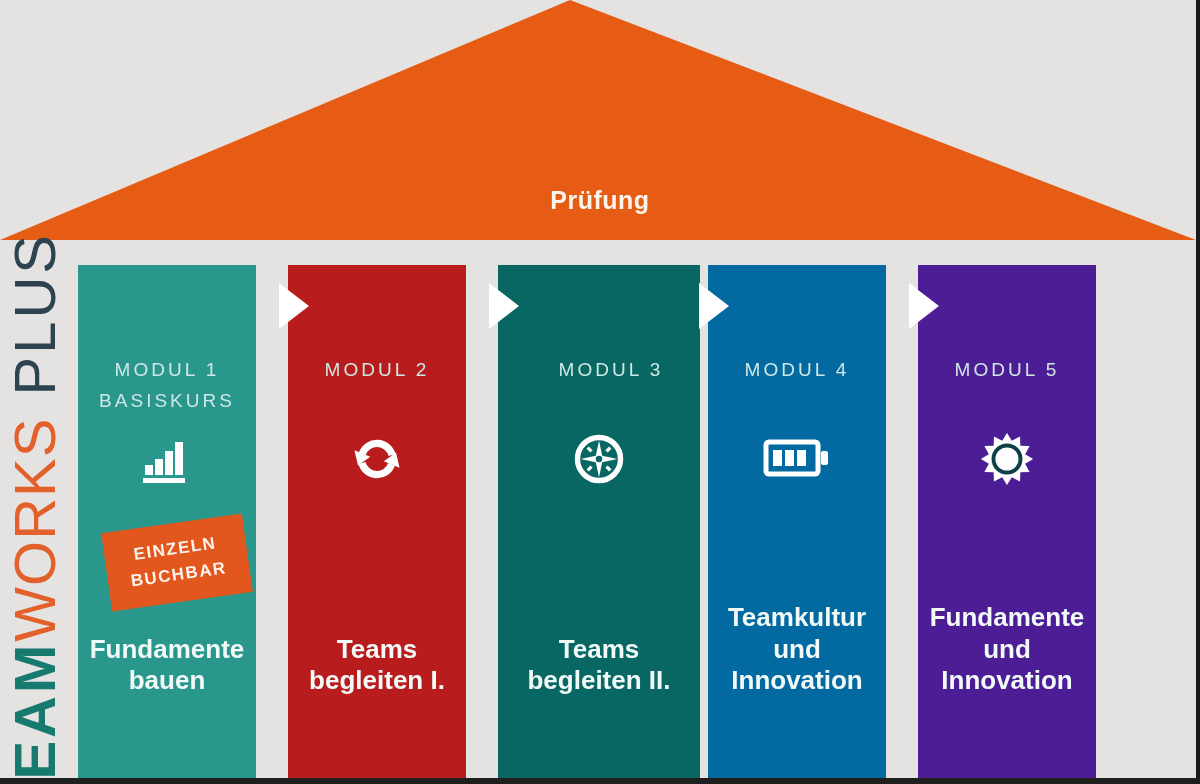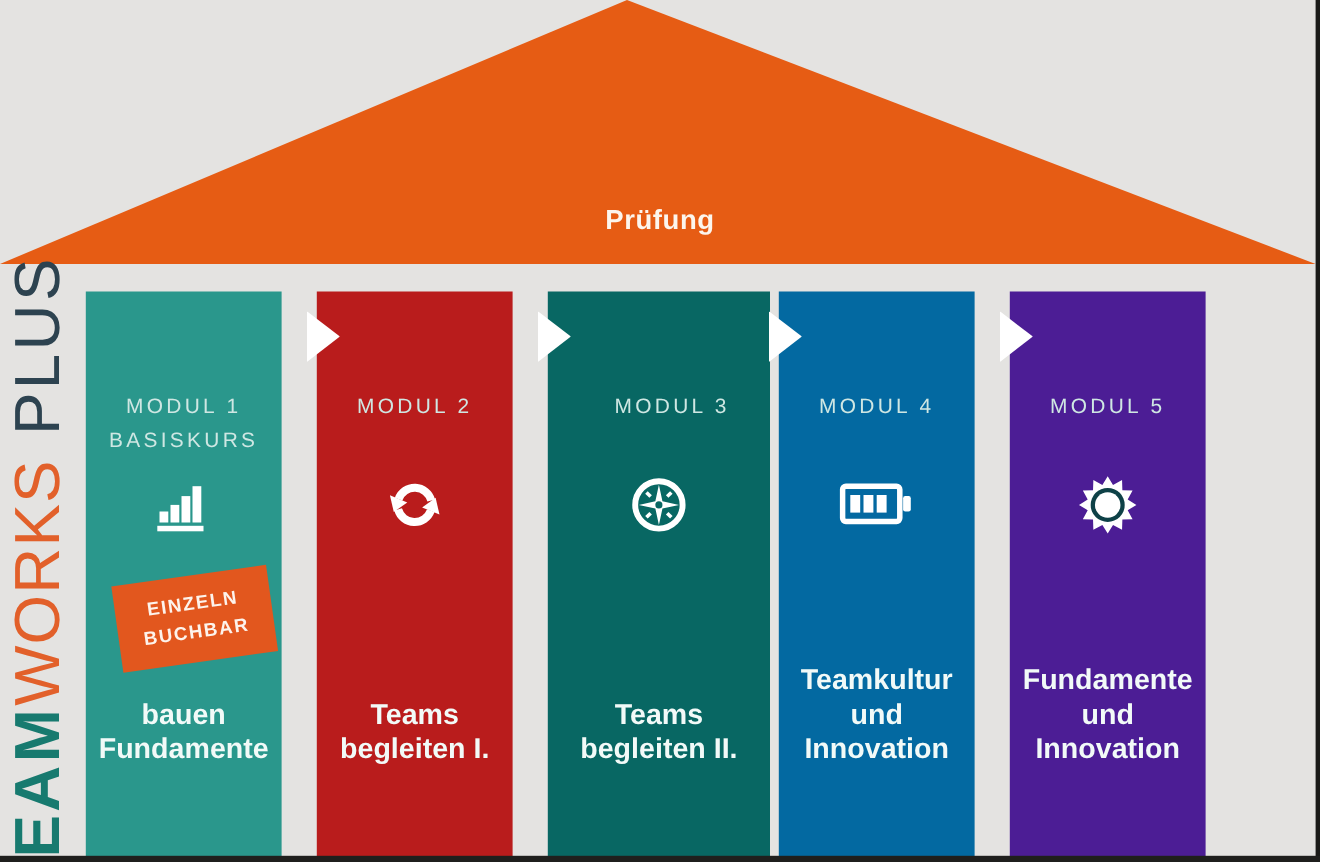--- a/index.html
+++ b/index.html
@@ -89,22 +89,22 @@
             <rect x="24" y="18" width="8" height="24" fill="#fff"></rect>
             <rect x="34" y="9" width="8" height="33" fill="#fff"></rect>
             <rect x="2" y="45" width="42" height="5" fill="#fff"></rect>
           </svg>
         </div>
     <div class="badge" style="background: rgb(226, 87, 30);">
           <span>EINZELN</span>
           <span>BUCHBAR</span>
         </div>
     <div class="col-label">
+          <span>Fundamente</span>
           <span>bauen</span>
-          <span>Fundamente</span>
         </div>
   </div>
 
   <div class="column" style="left: 288px; background: #b91c1c;">
     <div class="chevron" style="background: rgb(255, 255, 255);"></div>
     <div class="module-title">MODUL 2</div>
 
     <div class="icon-wrap">
           <svg width="54" height="54" viewBox="0 0 52 52">
             <path d="M40.5 22.1 A15 15 0 0 0 11.9 20.9" fill="none" stroke="#fff" stroke-width="7"></path>

